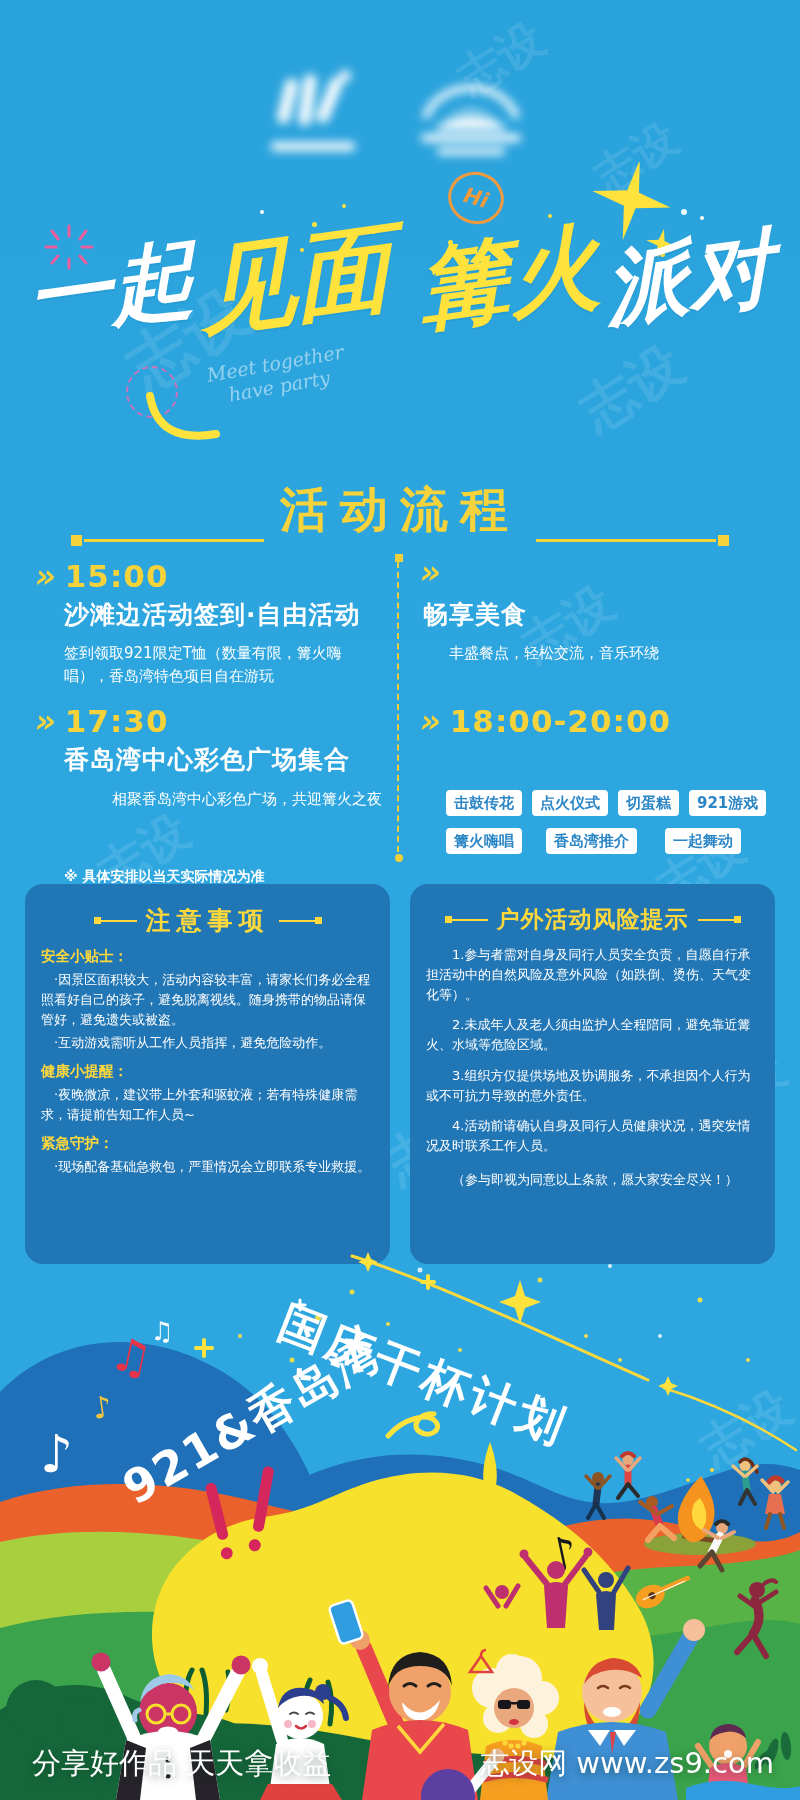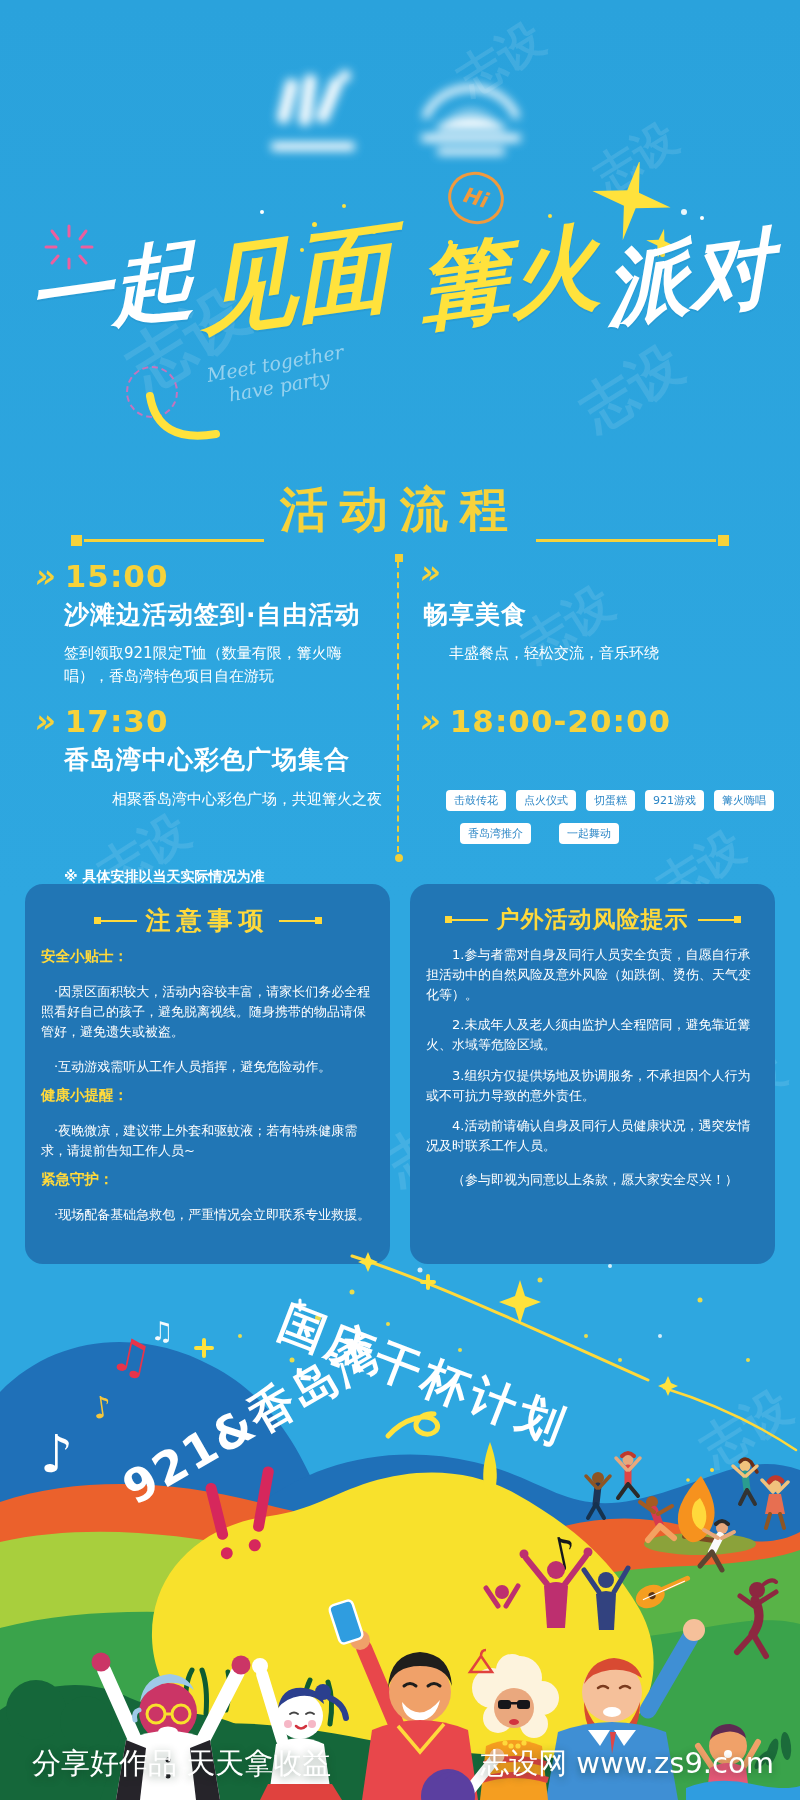--- a/index.html
+++ b/index.html
@@ -42,36 +42,36 @@
   .time-row{display:flex;align-items:center;gap:9px;}
   .arrow{color:#f6d23b;font-size:32px;font-weight:900;font-style:italic;line-height:.9;}
   .time{color:#f6d23b;font-size:31px;font-weight:800;letter-spacing:1px;}
   .ev-title{color:#fff;font-size:25px;font-weight:800;letter-spacing:1px;white-space:nowrap;}
   .ev-desc{color:#fff;font-size:15px;line-height:1.55;font-weight:400;}
   .sch-note{color:#fff;font-size:14px;font-weight:500;}
   .divider{position:absolute;left:397px;top:562px;height:290px;border-left:2px dashed #f0cf3a;}
   .divider::before{content:"";position:absolute;left:-4px;top:-8px;width:8px;height:8px;background:#f0cf3a;}
   .divider::after{content:"";position:absolute;left:-4px;bottom:-10px;width:8px;height:8px;border-radius:50%;background:#f0cf3a;}
   .tags{position:absolute;left:446px;top:790px;width:342px;display:flex;flex-wrap:wrap;}
-  .tag{background:#fff;color:#2b86c6;font-weight:400;font-size:11px;padding:4px 8px;border-radius:4px;
+  .tag{background:#fff;color:#2b86c6;font-weight:700;font-size:15px;padding:4px 8px;border-radius:4px;
      margin:0 10px 12px 0;line-height:1.2;}
   
   .box{position:absolute;top:884px;width:365px;height:380px;background:#2176b5;border-radius:18px;
      padding:20px 16px 0;box-sizing:border-box;color:#fff;overflow:hidden;}
   .box.left{left:25px;}
   .box.right{left:410px;}
   .box-title-row{display:flex;align-items:center;justify-content:center;gap:9px;margin-bottom:10px;}
   .bdeco{display:flex;align-items:center;}
   .bdeco .sq{width:7px;height:7px;background:#ffd93b;}
   .bdeco .ln{width:36px;height:2px;background:#ffd93b;}
   .box-title{color:#ffd93b;font-weight:800;white-space:nowrap;font-family:Liberation Mono, monospace;}
   .box.left .box-title{font-size:25px;letter-spacing:6px;}
   .box.right .box-title{font-size:23px;letter-spacing:1px;}
   .box h4{color:#ffd93b;font-size:14.5px;font-weight:800;margin:9px 0 3px;}
-  .box p{font-size:13px;line-height:1.52;margin:16px 0 3px;}
+  .box p{font-size:13px;line-height:1.52;margin:4px 0 3px;}
   .bullet{text-indent:13px;}
   .risk-item{text-indent:26px;margin:0 0 11px !important;}
   .risk-foot{text-indent:26px;margin-top:14px !important;}
   
   .slogan1{position:absolute;left:112px;top:1466px;transform:rotate(-30deg);transform-origin:left top;
      font-size:46px;font-weight:900;color:#fff;letter-spacing:2px;white-space:nowrap;}
   .slogan2{position:absolute;left:292px;top:1292px;transform:rotate(21deg);transform-origin:left top;
      font-size:46px;font-weight:900;color:#fff;letter-spacing:5px;white-space:nowrap;}
   
   .footer-text{position:absolute;top:1744px;color:#fff;font-size:29px;font-weight:500;

